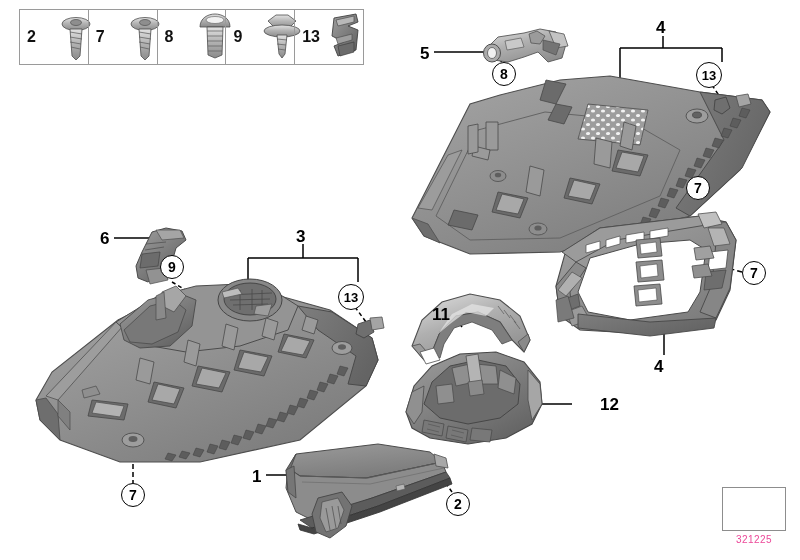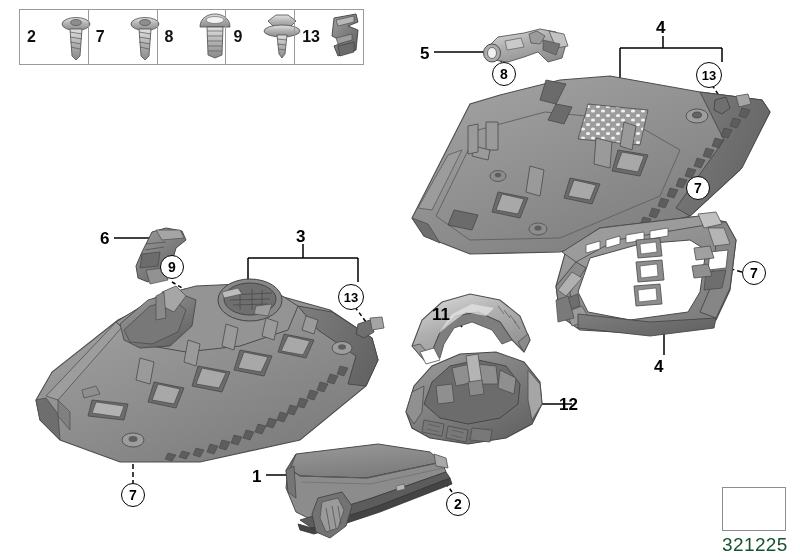--- a/index.html
+++ b/index.html
@@ -83,22 +83,22 @@
     box-sizing: border-box;
     background: #fff;
   }
   .partnum-text {
     position: absolute;
     left: 722px;
     top: 534px;
     width: 64px;
     text-align: center;
     font-family: "Liberation Sans", sans-serif;
-    font-size: 19px;
-    color: #14532d;
+    font-size: 10px;
+    color: #ec4899;
     letter-spacing: 0.4px;
   }
 </style>
 </head>
 <body>
 
 <svg id="diagram-canvas" viewBox="0 0 800 560" xmlns="http://www.w3.org/2000/svg">
   <defs>
     <linearGradient id="gMetal" x1="0" y1="0" x2="0" y2="1">
       <stop offset="0" stop-color="#e2e2e2"></stop>
@@ -567,18 +567,18 @@
 <div class="callout-num" style="left:656px; top:19px;">4</div>
 <div class="callout-num" style="left:420px; top:45px;">5</div>
 <div class="callout-num" style="left:100px; top:230px;">6</div>
 <div class="circle-callout" style="left:686px; top:176px;">7</div>
 <div class="circle-callout" style="left:742px; top:261px;">7</div>
 <div class="circle-callout" style="left:121px; top:483px;">7</div>
 <div class="circle-callout" style="left:492px; top:62px;">8</div>
 <div class="circle-callout" style="left:160px; top:255px;">9</div>
 <div class="callout-num" style="left:654px; top:358px;">4</div>
 <div class="callout-num" style="left:432px; top:306px;">11</div>
-<div class="callout-num" style="left:559px; top:396px;">12</div>
+<div class="callout-num" style="left:600px; top:396px;">12</div>
 <div class="circle-callout wide" style="left:696px; top:62px;">13</div>
 <div class="circle-callout wide" style="left:338px; top:284px;">13</div>
 
 <div class="partnum-box"></div>
 <div class="partnum-text">321225</div>
 
 </body></html>

